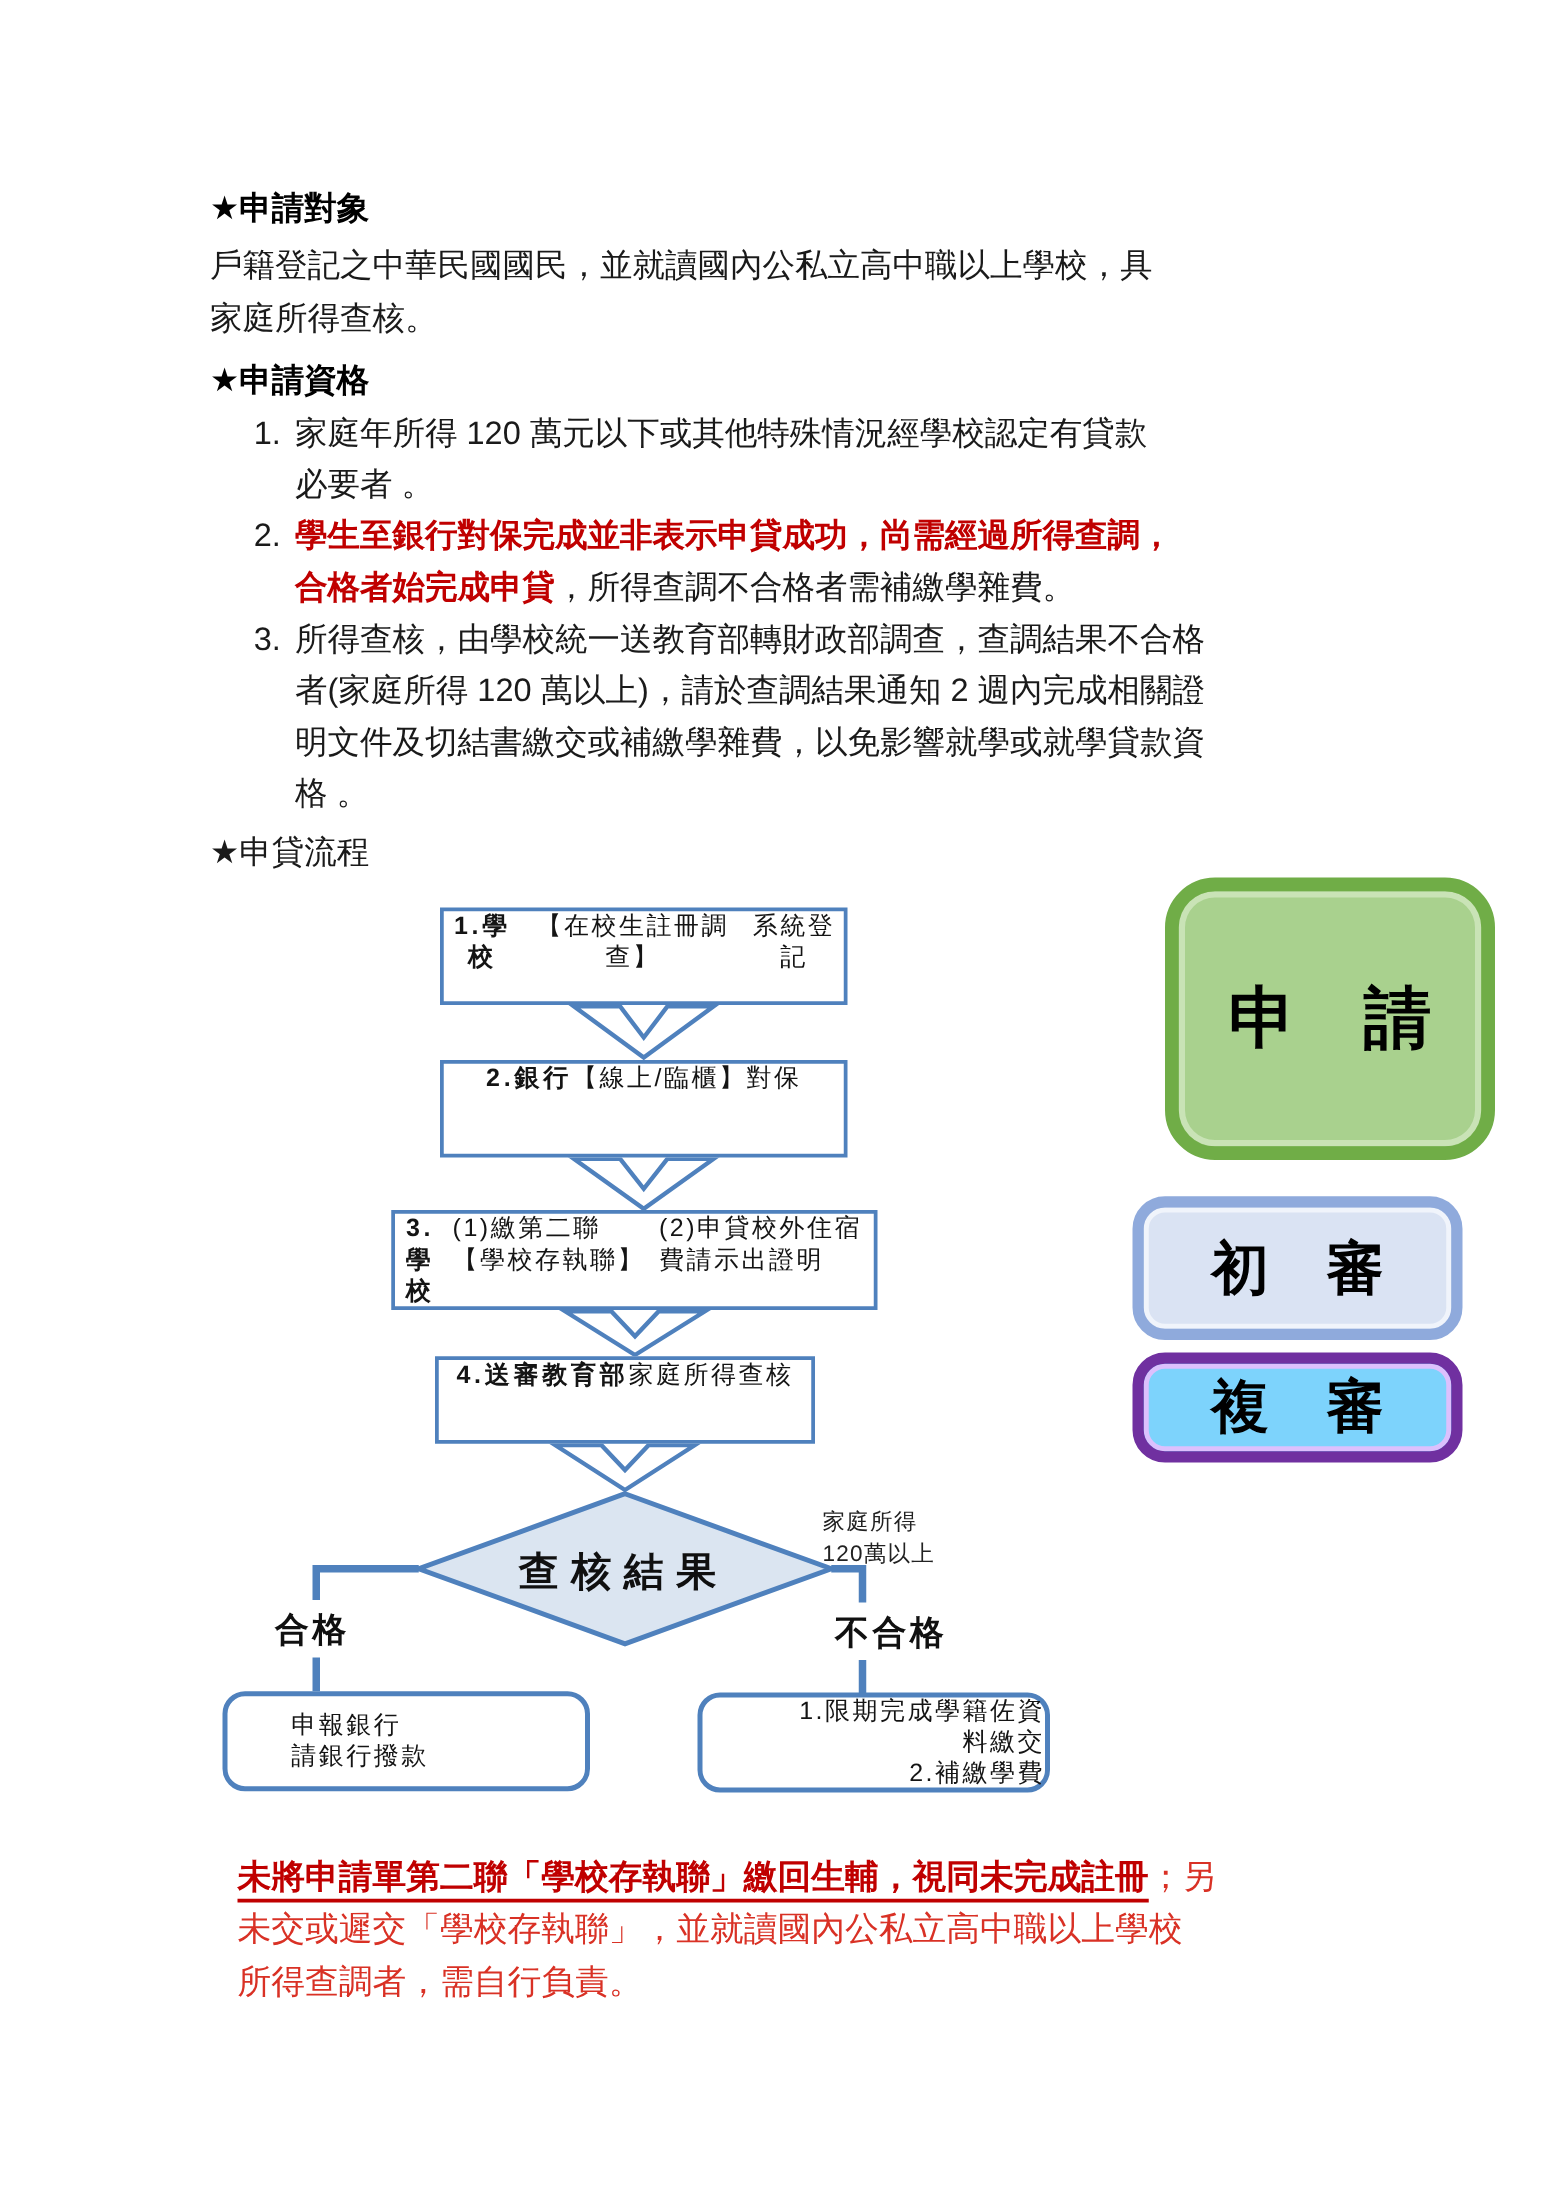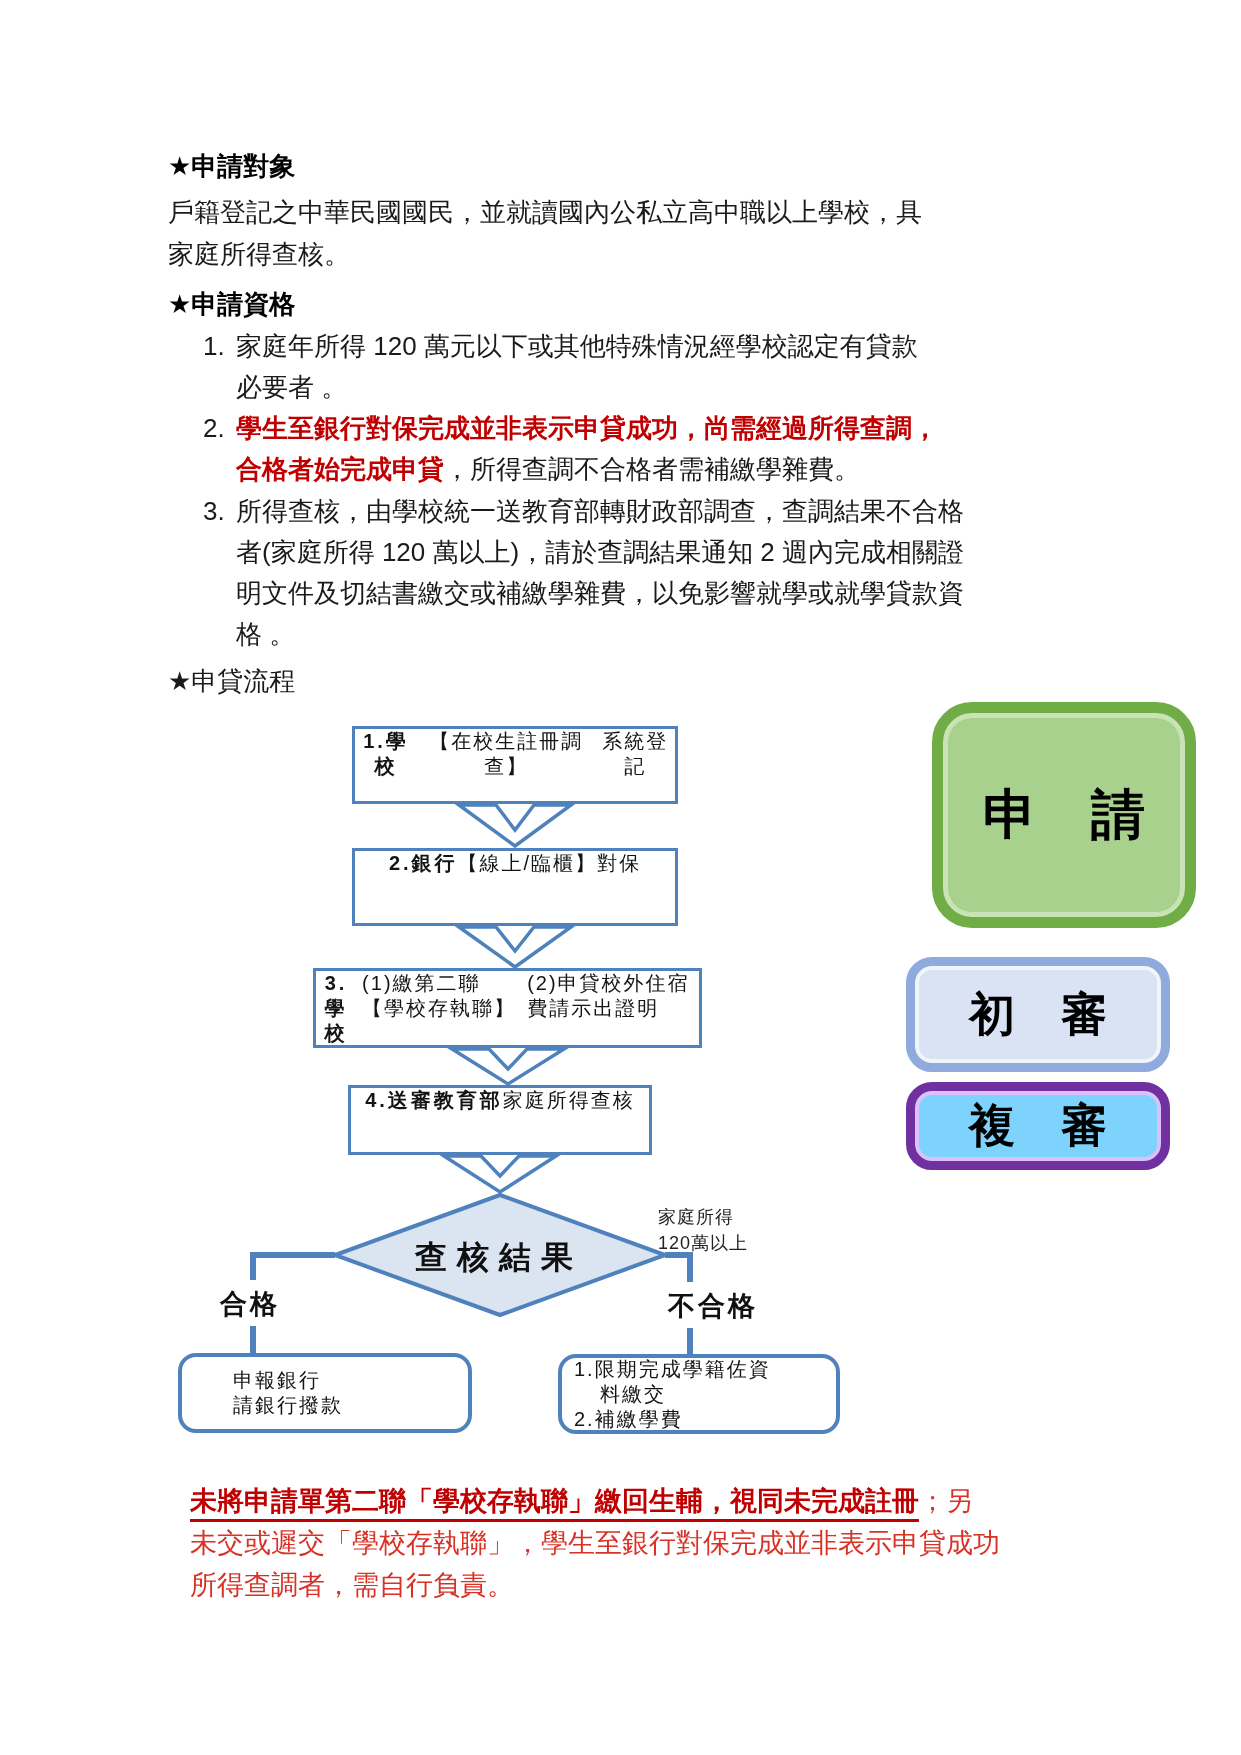--- a/index.html
+++ b/index.html
@@ -109,29 +109,29 @@
   <div class="note" style="left:658px;top:1230px;">120萬以上</div>
 
   <div class="branch-label" style="left:220px;top:1286px;">合格</div>
   <div class="branch-label" style="left:668px;top:1288px;">不合格</div>
 
   <div class="rbox" style="left:178px;top:1353px;width:294px;height:80px;padding-left:51px;">
     <div>申報銀行</div>
     <div>請銀行撥款</div>
   </div>
 
-  <div class="rbox" style="left:558px;top:1354px;width:282px;height:80px;padding-left:12px;">
+  <div class="rbox" style="left:558px;top:1354px;width:282px;height:80px;padding-left:12px;align-items:flex-end;">
     <div>1.限期完成學籍佐資</div>
     <div style="padding-left:26px;">料繳交</div>
     <div>2.補繳學費</div>
   </div>
 
   <div class="badge badge-apply">申　請</div>
   <div class="badge badge-first">初　審</div>
   <div class="badge badge-second">複　審</div>
 
   <div class="footline" style="left:190px;top:1484px;">
     <span class="redb foot1b">未將申請單第二聯「學校存執聯」繳回生輔，視同未完成註冊</span><span class="redn">；另</span>
   </div>
-  <div class="footline redn" style="left:190px;top:1526px;">未交或遲交「學校存執聯」，學生至銀行對保完成並非表示申貸成功</div>
+  <div class="footline redn" style="left:190px;top:1526px;">未交或遲交「學校存執聯」，並就讀國內公私立高中職以上學校</div>
   <div class="footline redn" style="left:190px;top:1568px;">所得查調者，需自行負責。</div>
 
 </div>
 
 </body></html>

